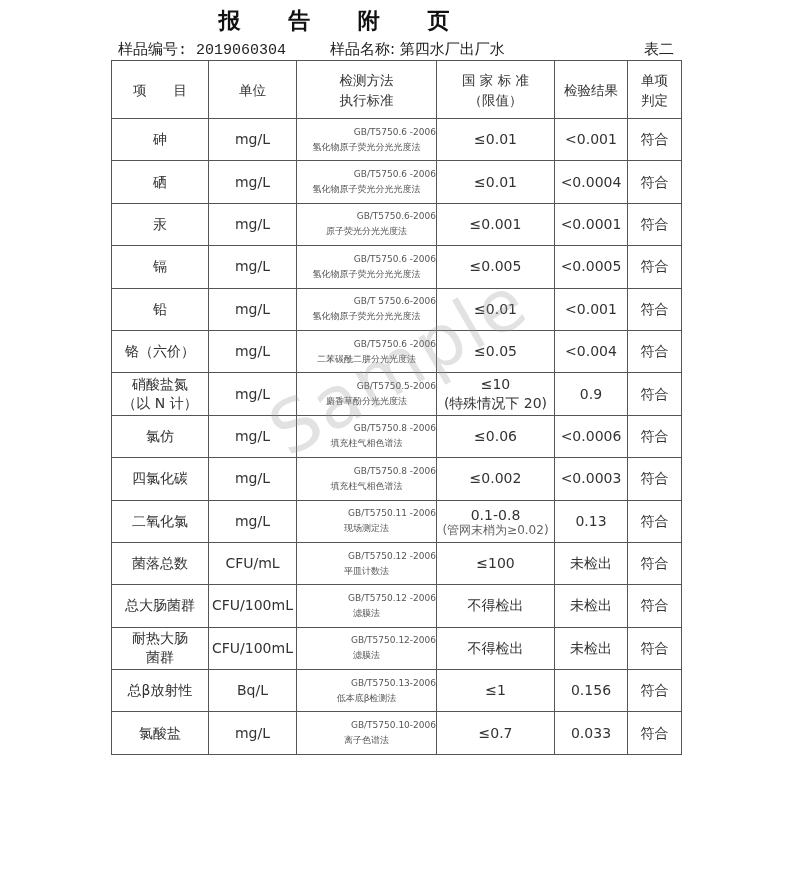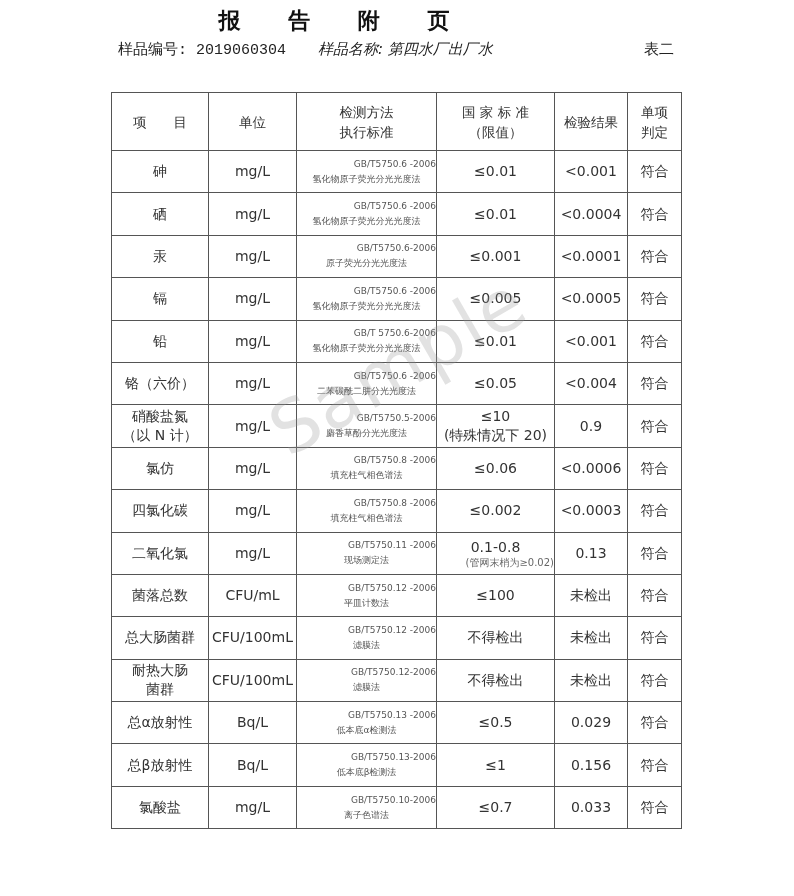--- a/index.html
+++ b/index.html
@@ -2,32 +2,32 @@
 <html><head>
 <meta charset="utf-8">
 <style>
   html, body { margin:0; padding:0; background:#ffffff; }
   body { width:794px; height:896px; position:relative; overflow:hidden;
          font-family:"DejaVu Sans", sans-serif; color:#2a2a2a; }
   .title { position:absolute; top:6px; left:0; width:688px; text-align:center;
            font-size:22px; font-weight:bold; letter-spacing:20px; color:#111; }
   .meta { position:absolute; top:40px; font-size:15px; color:#222; }
   .meta.sn { left:118px;font-family:Liberation Mono, monospace; }
-  .meta.name { left:318px;font-style:italic; }
+  .meta.name { left:330px; }
   .meta.tbl { right:120px; }
   table { position:absolute; left:111px; top:60px; width:570px; border-collapse:collapse;
-          table-layout:fixed;margin-top:32px; }
+          table-layout:fixed; }
   td, th { border:1px solid #555; text-align:center; vertical-align:middle; padding:0;
            font-weight:normal; color:#333; }
   th { height:57px; font-size:13.5px; line-height:20px; }
   td { height:41.4px; font-size:14px; line-height:19px; }
   td.item { font-size:14px; }
   .m1 { display:block; font-size:9px; line-height:15px; color:#555;text-align:right; }
   .m2 { display:block; font-size:9px; line-height:15px; color:#555; }
-  .sub { display:block; font-size:10px; line-height:11px; color:#666;text-align:right; }
+  .sub { display:block; font-size:12px; line-height:11px; color:#666; }
   .watermark { position:absolute; left:255px; top:400px; font-size:72px; color:rgba(150,150,150,0.28);
                transform:rotate(-30deg); transform-origin:left top; font-family:"DejaVu Sans", sans-serif;
                letter-spacing:2px; pointer-events:none; }
 </style>
 </head>
 <body>
 
 <div class="title">报 告 附 页</div>
 <div class="meta sn"><span>样品编号:</span> <span>2019060304</span></div>
 <div class="meta name"><span>样品名称:</span> <span>第四水厂出厂水</span></div>
@@ -190,31 +190,20 @@
         <td>CFU/100mL</td>
         <td>
           <span class="m1">GB/T5750.12-2006</span>
           <span class="m2">滤膜法</span>
         </td>
         <td><span>不得检出</span></td>
         <td>未检出</td>
         <td>符合</td>
       </tr>
       <tr>
-        <td class="item">总α放射性</td>
-        <td>Bq/L</td>
-        <td>
-          <span class="m1">GB/T5750.13 -2006</span>
-          <span class="m2">低本底α检测法</span>
-        </td>
-        <td><span>≤0.5</span></td>
-        <td>0.029</td>
-        <td>符合</td>
-      </tr>
-      <tr>
         <td class="item">总β放射性</td>
         <td>Bq/L</td>
         <td>
           <span class="m1">GB/T5750.13-2006</span>
           <span class="m2">低本底β检测法</span>
         </td>
         <td><span>≤1</span></td>
         <td>0.156</td>
         <td>符合</td>
       </tr>

